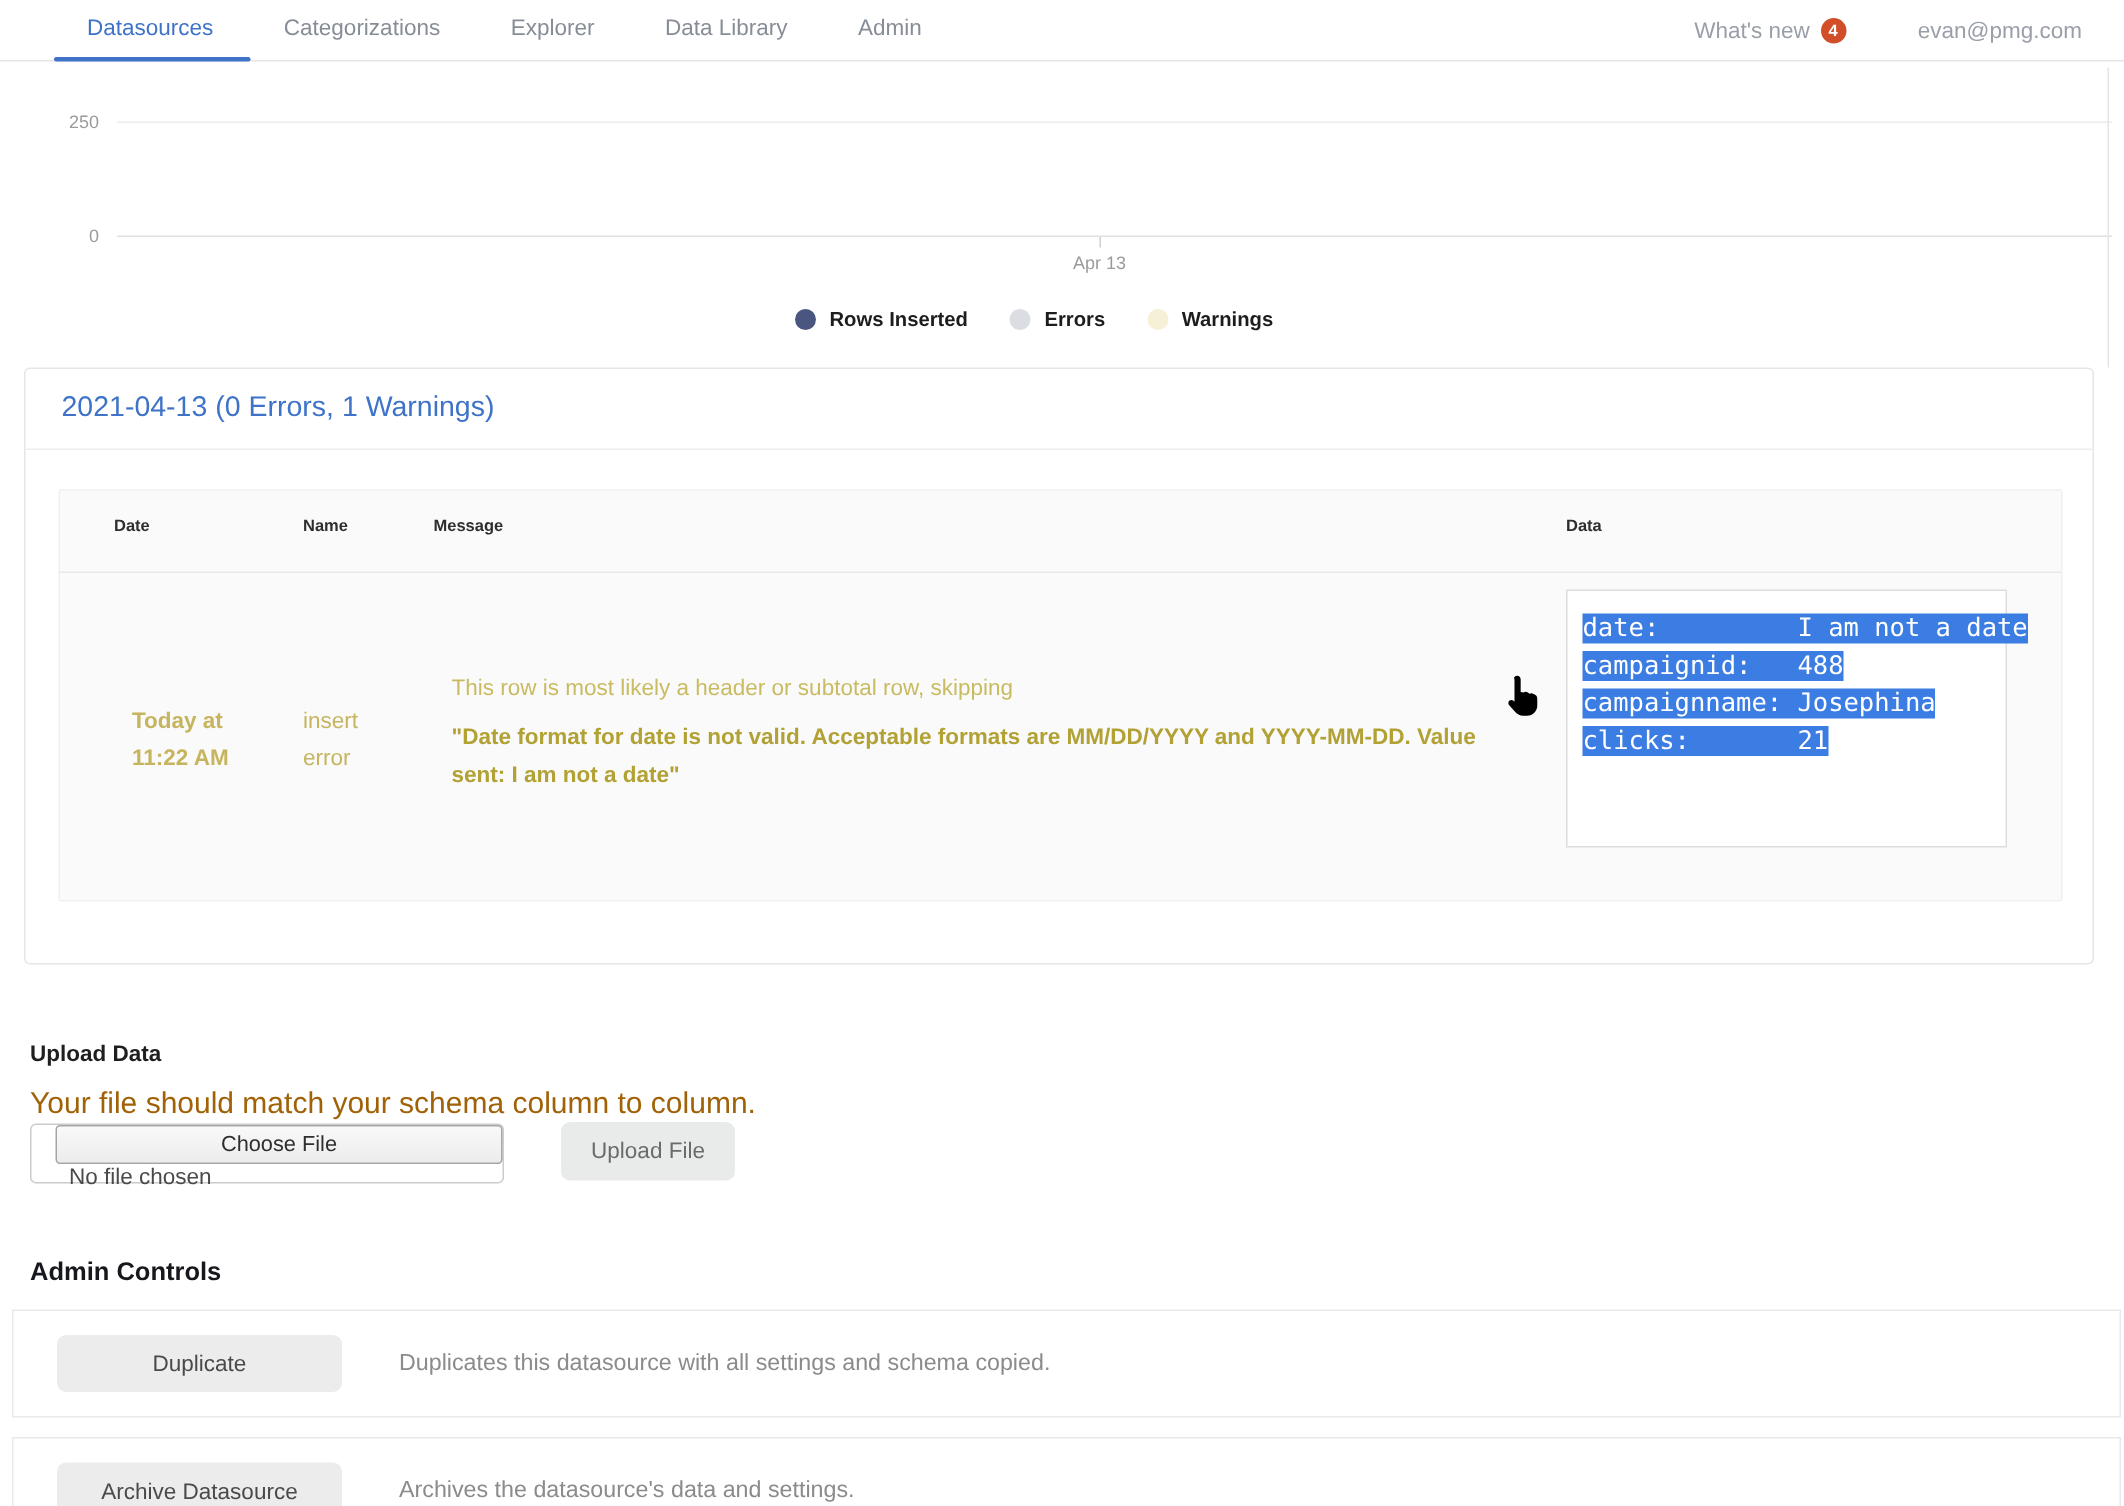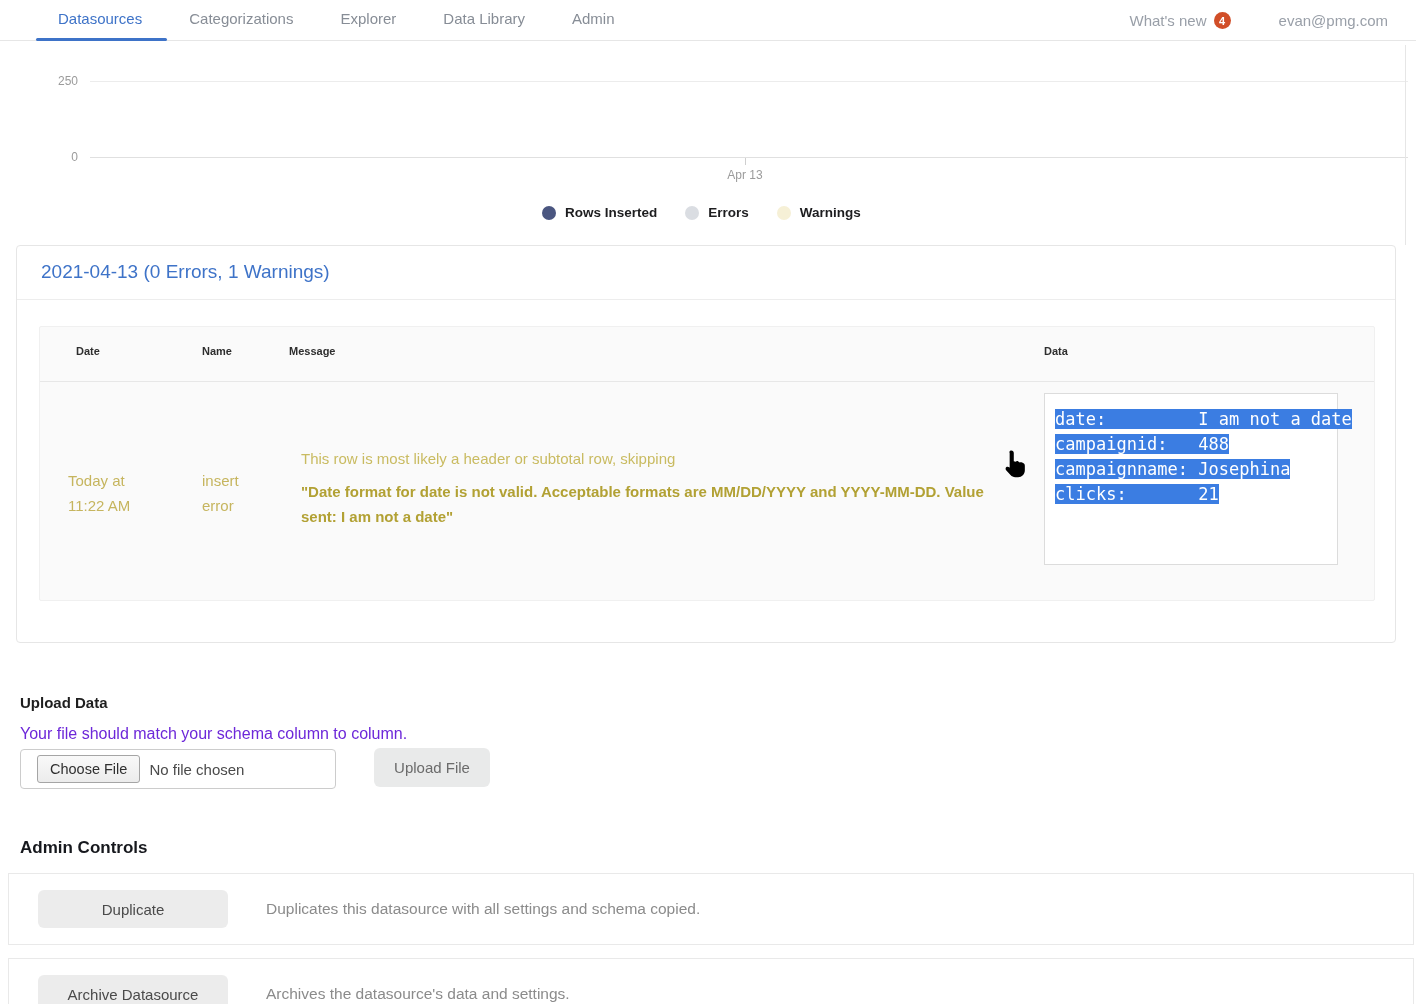--- a/index.html
+++ b/index.html
@@ -37,21 +37,21 @@
   .whats-new { font-size: 15px; color: #999fa8; cursor: pointer; display: flex; align-items: center; }
   .badge {
     display: inline-flex; align-items: center; justify-content: center;
     width: 17px; height: 17px; border-radius: 50%;
     background: #d14e28; color: #fff; font-size: 11px; font-weight: bold;
     margin-left: 7px;
   }
   .user-email { font-size: 15px; color: #999fa8; margin-left: 48px; cursor: pointer; }
 
   
-  .chart-area { position: absolute; top: 41px; left: 12px; right: 0; height: 200px; text-decoration: underline; }
+  .chart-area { position: absolute; top: 41px; left: 0; right: 0; height: 200px; text-decoration: underline; }
   .y-tick-label {
     position: absolute; left: 0; width: 66px; text-align: right;
     font-size: 12px; color: #9b9b9b;
   }
   .gridline { position: absolute; left: 78px; right: 8px; height: 1px; background: #ececec; }
   .axis-line { position: absolute; left: 78px; right: 8px; height: 1px; background: #e0e0e0; }
   .x-tick-mark { position: absolute; width: 1px; height: 7px; background: #cfcfcf; }
   .x-tick-label { position: absolute; font-size: 12px; color: #9b9b9b; width: 80px; text-align: center; }
   .chart-right-edge { position: absolute; width: 1px; background: #e6e6e6; }
 
@@ -80,21 +80,21 @@
   .th { position: absolute; top: 18px; font-size: 11px; font-weight: bold; color: #2e2e2e; }
   .th-date { left: 36px; }
   .th-name { left: 162px; }
   .th-message { left: 249px; }
   .th-data { left: 1004px; }
 
   .table-row { position: relative; height: 218px; }
   .cell-date, .cell-name {
     position: absolute; top: 86px; font-size: 15px; line-height: 25px; color: #c6b55e;
   }
-  .cell-date { left: 28px; }
+  .cell-date { left: 48px; font-weight: bold; }
   .cell-name { left: 162px; }
   .cell-message { position: absolute; left: 261px; top: 68px; width: 700px; }
   .msg-line1 { font-size: 15px; color: #c9bb61; }
   .msg-bold { font-size: 15px; font-weight: bold; color: #b2a134; line-height: 25px; margin-top: 12px; }
 
   .cell-data {
     position: absolute; left: 1004px; top: 11px; width: 294px; height: 172px;
     background: #ffffff; border: 1px solid #dcdcdc;
   }
   .data-pre { padding: 13px 0 0 10px; }
@@ -105,25 +105,25 @@
   }
 
   
   .cursor {
     position: absolute; left: 1000px; top: 448px; width: 30px; height: 34px; z-index: 9;
     pointer-events: none;
   }
 
   
   .upload-title { position: absolute; left: 20px; top: 694px; font-size: 15px; font-weight: bold; color: #1f1f1f; }
-  .upload-subtitle { position: absolute; left: 20px; top: 725px; font-size: 16px; color: #6d28d9; }
+  .upload-subtitle { position: absolute; left: 20px; top: 725px; font-size: 20px; color: #a16207; }
   .file-input-wrap {
     position: absolute; left: 20px; top: 749px; width: 316px; height: 40px;
     border: 1px solid #cccccc; border-radius: 4px; background: #fff;
-    display: flex; align-items: center; padding-left: 16px; cursor: pointer;
+    display: flex; padding-left: 16px; cursor: pointer; flex-direction: column;
   }
   .choose-file-btn {
     border: 1px solid #a5a5a5; border-radius: 3px;
     background: linear-gradient(#f9f9f9, #ececec);
     font-family: "Liberation Sans", sans-serif;
     font-size: 14.5px; color: #2f2f2f; padding: 4px 12px; height: 28px; cursor: pointer;
   }
   .no-file-text { margin-left: 9px; font-size: 15px; color: #4a4a4a; }
   .upload-file-btn {
     position: absolute; left: 374px; top: 748px; width: 116px; height: 39px;

